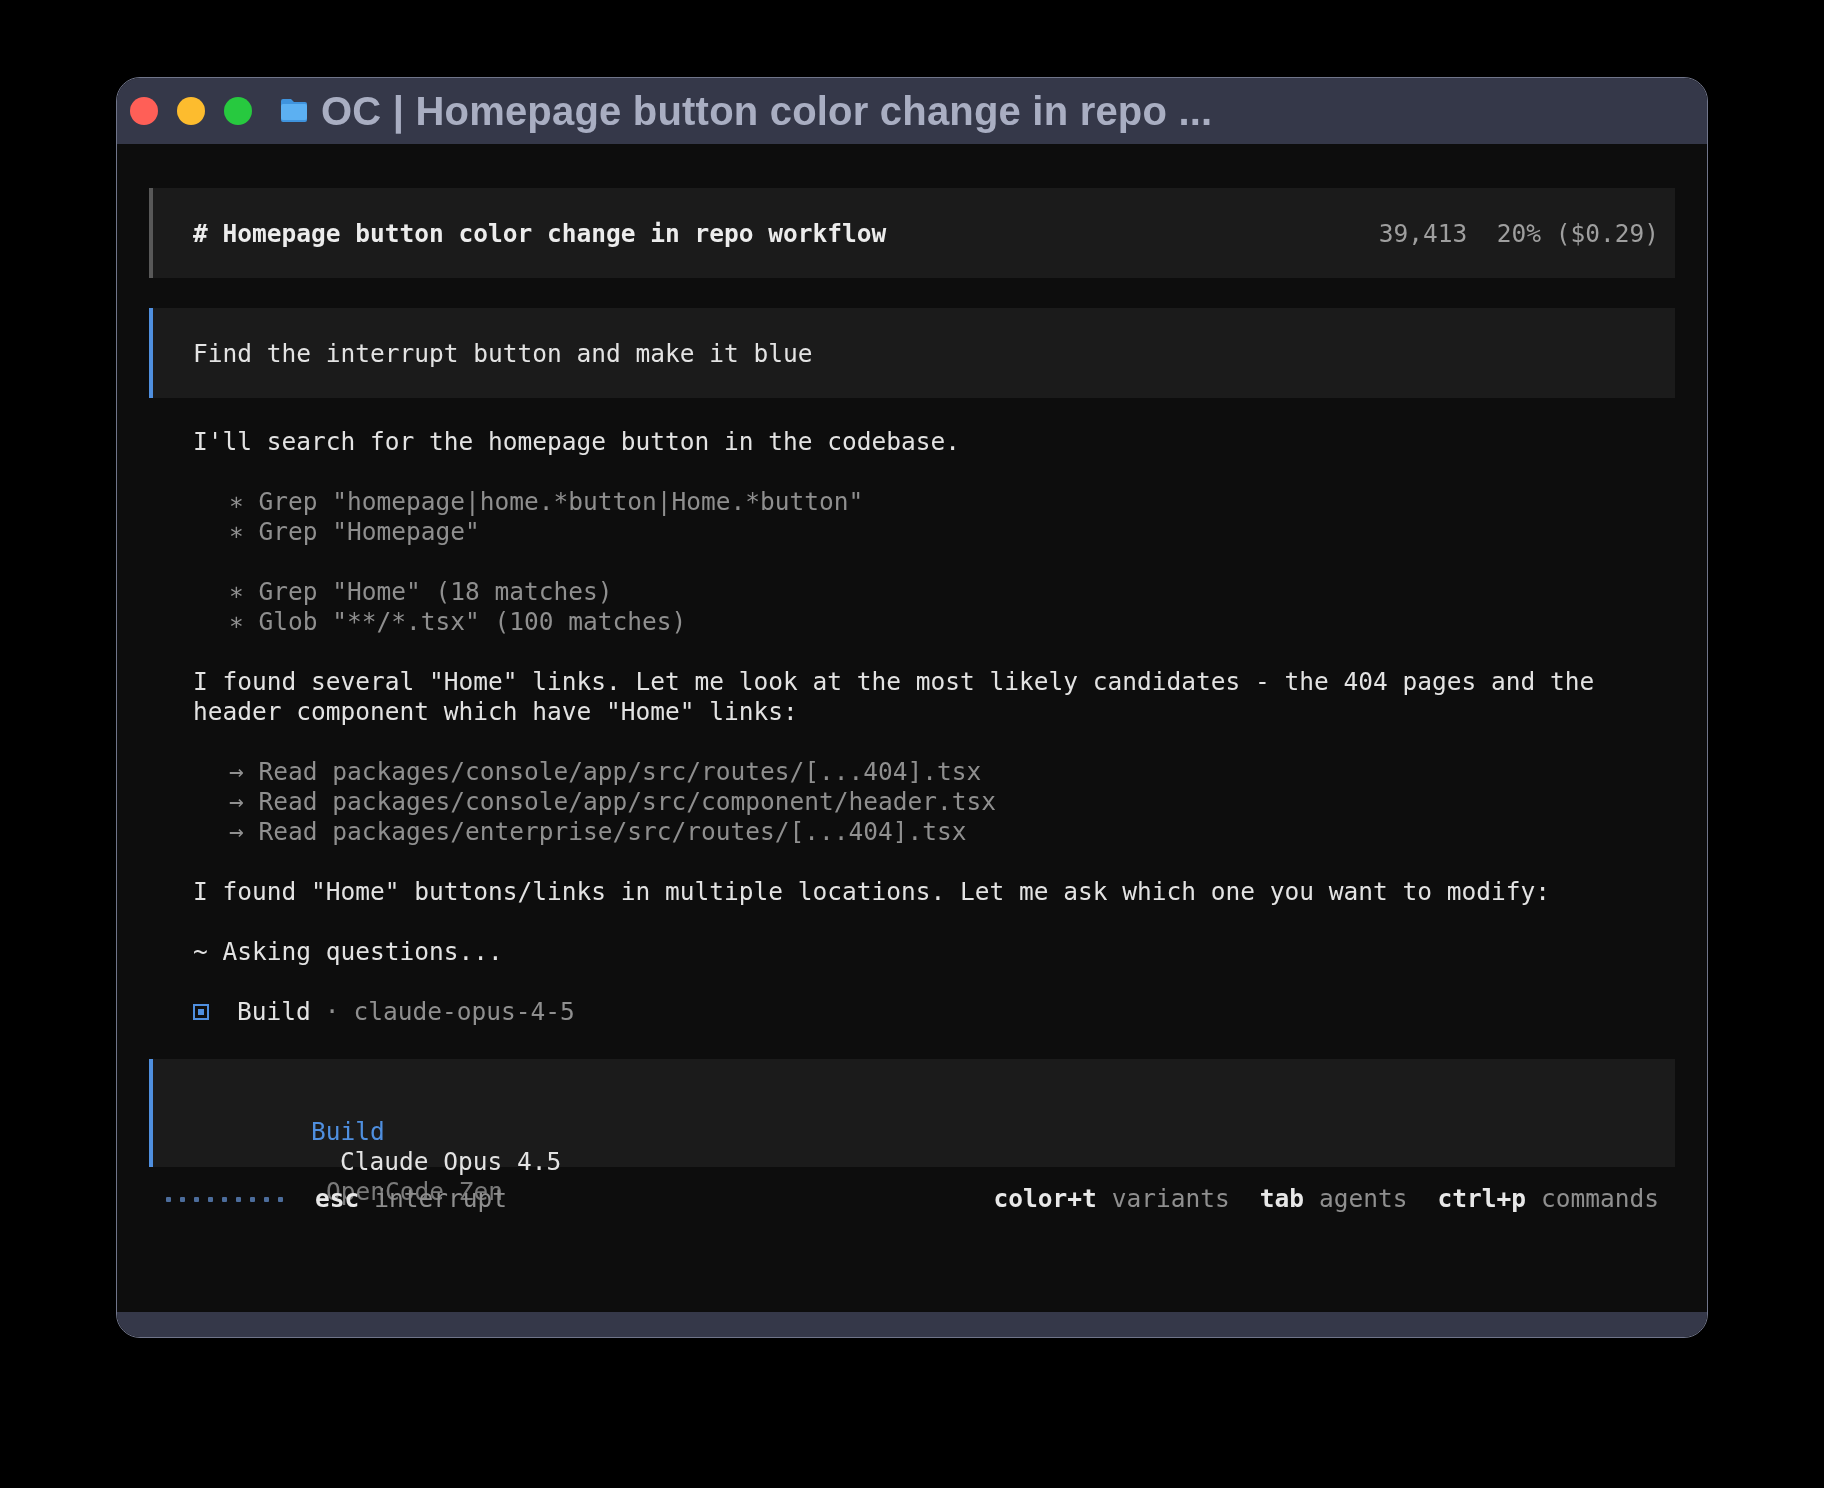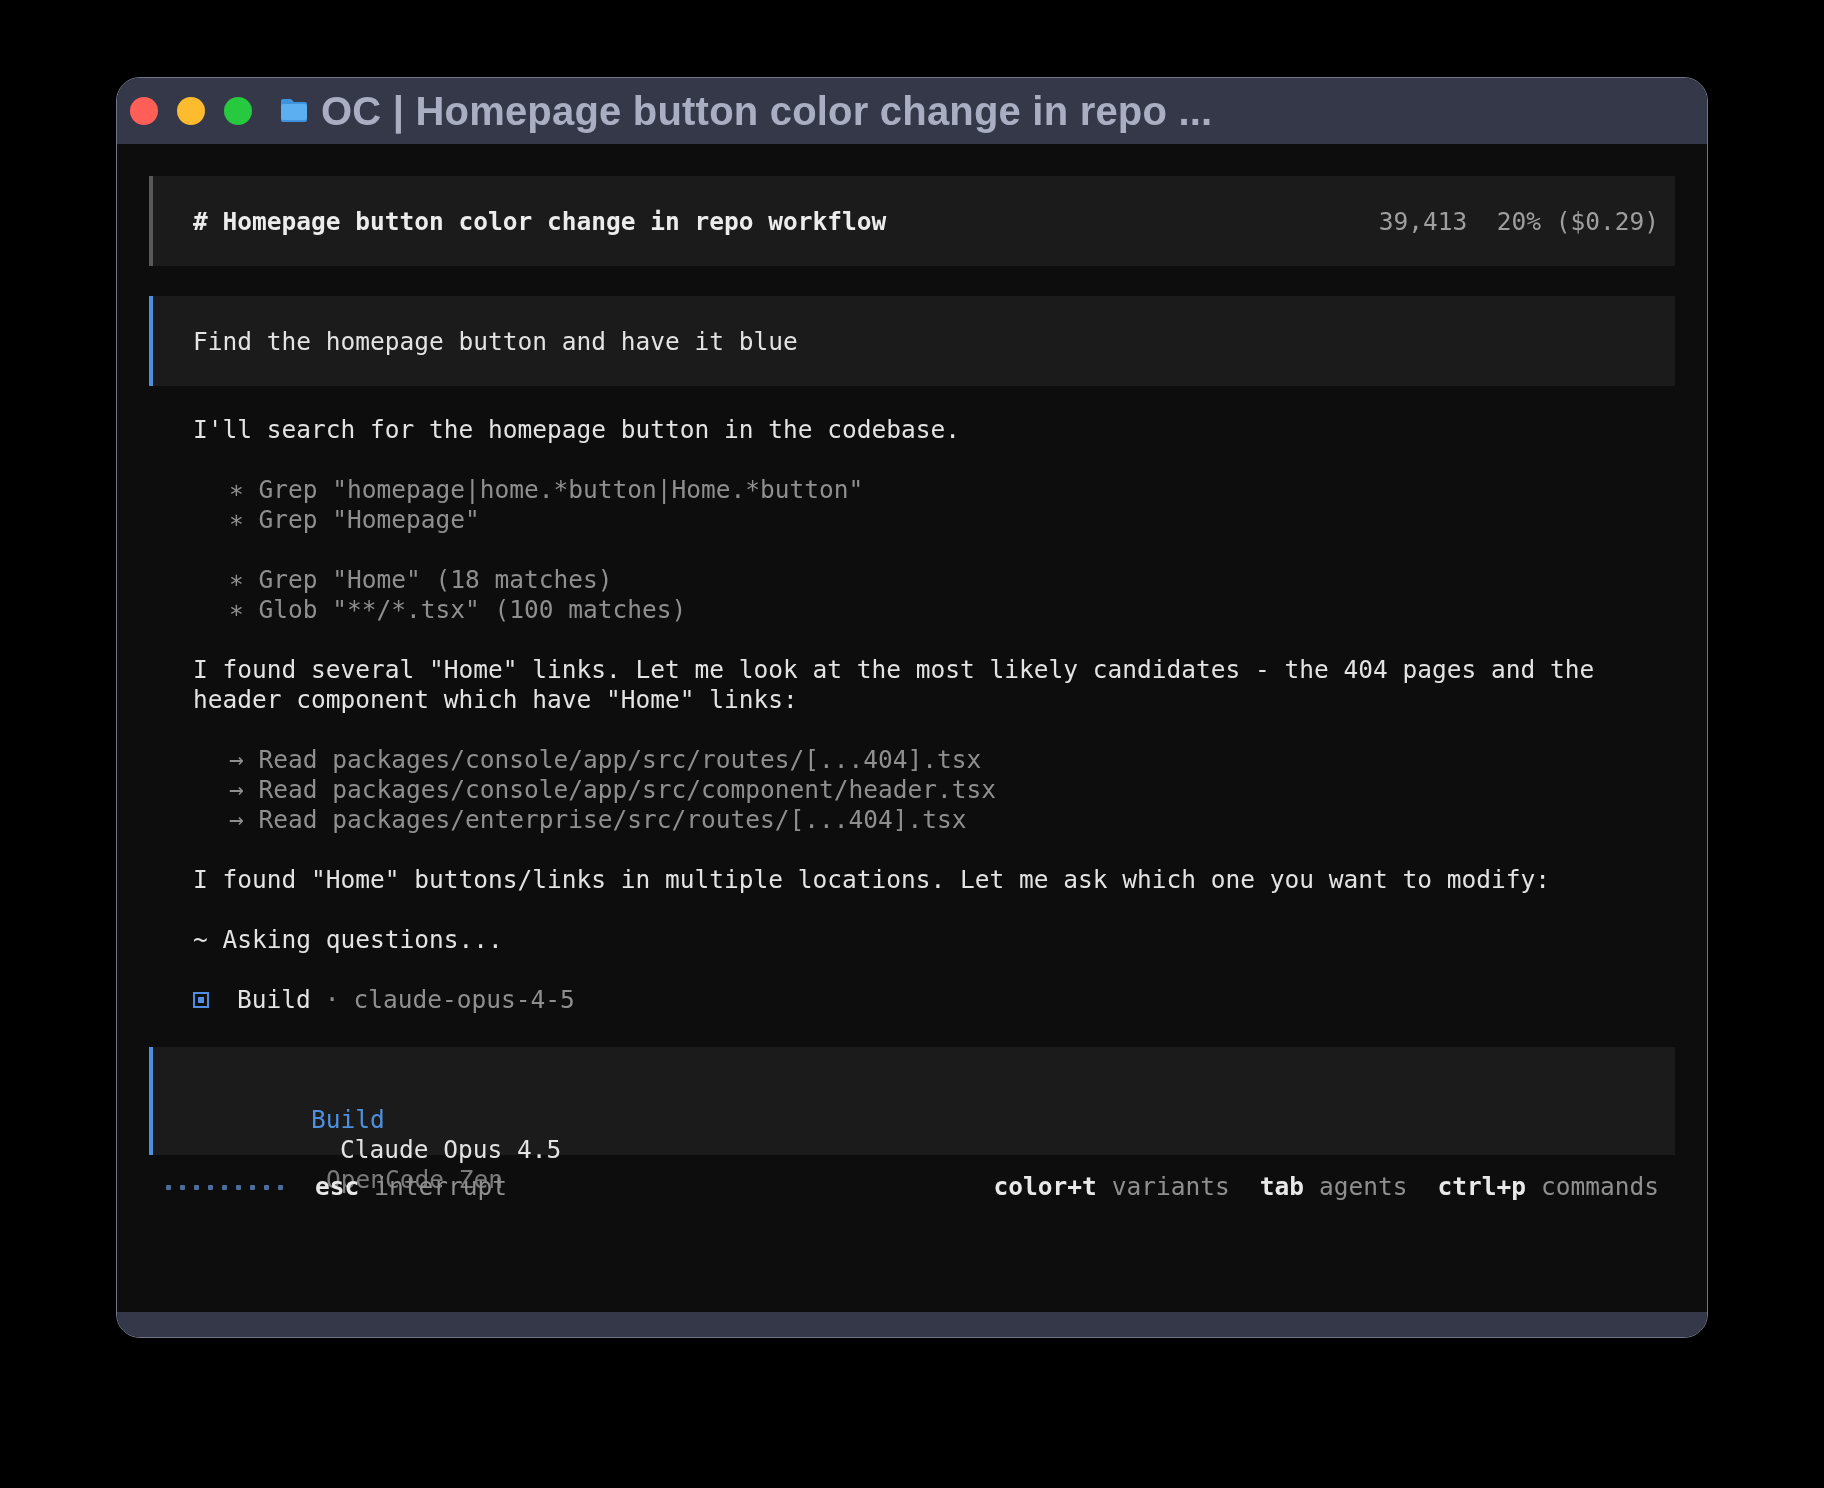--- a/index.html
+++ b/index.html
@@ -23,21 +23,21 @@
   .light.red{background:#ff5f57;}
   .light.yellow{background:#fdbc2e;}
   .light.green{background:#27c93f;}
   .folder{margin-left:8px;margin-right:12px;display:flex;align-items:center;}
   .win-title{font-family:"Liberation Sans",sans-serif;font-weight:700;font-size:40px;
              color:#a9aec2;letter-spacing:.2px;white-space:pre;}
 
   
   .content{flex:1;padding:0 32px;overflow:hidden;}
   .block{background:var(--block-bg);border-left:4px solid var(--accent);}
-  .header-block{margin-top:32px;height:90px;border-left-color:#585858;display:flex;
+  .header-block{margin-top:44px;height:90px;border-left-color:#585858;display:flex;
                 align-items:center;justify-content:space-between;padding:0 16px 0 40px;}
   .header-title{font-weight:700;color:#ececec;white-space:pre;}
   .header-stats{color:var(--stats);white-space:pre;}
 
   .quote-block{margin-top:30px;height:90px;display:flex;align-items:center;
                padding-left:40px;color:var(--txt);white-space:pre;}
 
   .messages{margin-top:29px;padding-left:44px;}
   .para{margin-bottom:30px;}
   .para:last-child{margin-bottom:0;}
@@ -98,21 +98,21 @@
   </div>
 
   <div class="content">
 
     <div class="block header-block">
       <span class="header-title"># Homepage button color change in repo workflow</span>
       <span class="header-stats">39,413  20% ($0.29)</span>
     </div>
 
     <div class="block quote-block">
-      <span>Find the homepage button and have it blue</span>
+      <span>Find the interrupt button and make it blue</span>
     </div>
 
     <div class="messages">
       <div class="para">
         <div class="line t-white">I'll search for the homepage button in the codebase.</div>
       </div>
       <div class="para">
         <div class="line t-gray">∗ Grep "homepage|home.*button|Home.*button"</div>
         <div class="line t-gray">∗ Grep "Homepage"</div>
       </div>

